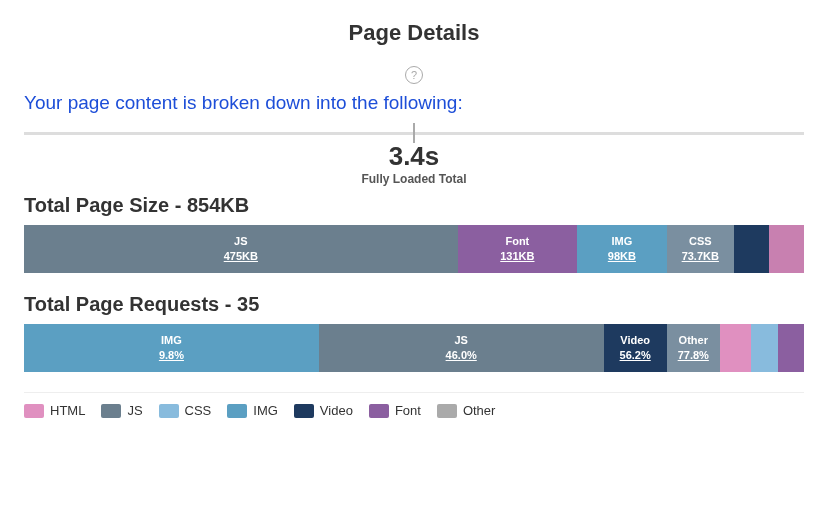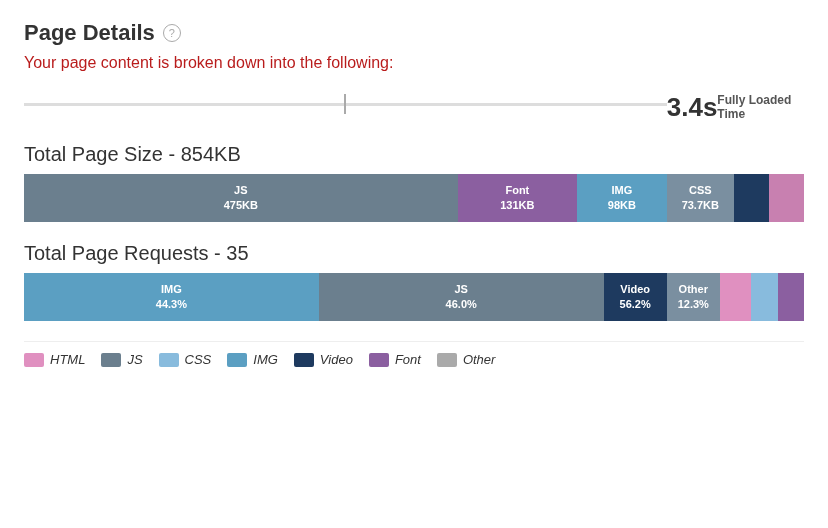--- a/index.html
+++ b/index.html
@@ -10,47 +10,48 @@
       width: 828px;
       min-height: 528px;
       padding: 20px 24px;
     }
     .page-title {
       font-size: 22px;
       font-weight: bold;
       color: #333;
       display: flex;
       align-items: center;
-      gap: 8px;
+      gap: 20px;
       margin-bottom: 8px;
+      flex-direction: column;
     }
     .help-icon {
       display: inline-flex;
       align-items: center;
       justify-content: center;
       width: 18px;
       height: 18px;
       border: 1.5px solid #aaa;
       border-radius: 50%;
       font-size: 11px;
       color: #aaa;
       cursor: pointer;
       font-weight: normal;
     }
     .subtitle {
-      font-size: 16px;
-      color: #b91c1c;
+      font-size: 19px;
+      color: #1d4ed8;
       margin-bottom: 18px;
     }
     
     .timeline-container {
       display: flex;
-      flex-direction: row;
-      align-items: center;
-      margin-bottom: 20px;
+      flex-direction: column;
+      align-items: center;
+      margin-bottom: 8px;
       position: relative;
     }
     .timeline-bar {
       width: 100%;
       height: 3px;
       background: #ddd;
       position: relative;
       margin-bottom: 4px;
     }
     .timeline-marker {
@@ -69,21 +70,21 @@
       margin-top: 2px;
     }
     .timeline-label {
       font-size: 12px;
       color: #555;
       font-weight: bold;
     }
     
     .section-header {
       font-size: 20px;
-      font-weight: normal;
+      font-weight: bold;
       color: #333;
       margin-bottom: 8px;
     }
     
     .stacked-bar {
       display: flex;
       width: 100%;
       height: 48px;
       margin-bottom: 20px;
       overflow: hidden;
@@ -93,32 +94,31 @@
       flex-direction: column;
       align-items: center;
       justify-content: center;
       color: #fff;
       font-size: 11px;
       font-weight: bold;
       line-height: 1.4;
       overflow: hidden;
     }
     .bar-segment .seg-label { font-size: 11px; font-weight: bold; }
-    .bar-segment .seg-value { font-size: 11px; }
+    .bar-segment .seg-value { font-size: 11px; text-decoration: underline; }
 
     
     .legend {
       display: flex;
       flex-wrap: wrap;
       gap: 16px;
       align-items: flex-start;
       margin-top: 10px;
       padding-top: 10px;
       border-top: 1px solid #eee;
-      font-style: italic;
     }
     .legend-item {
       display: flex;
       align-items: center;
       gap: 6px;
       font-size: 13px;
       color: #333;
     }
     .legend-swatch {
       width: 20px;
@@ -134,21 +134,21 @@
   <span class="help-icon">?</span>
 </div>
 
 <div class="subtitle">Your page content is broken down into the following:</div>
 
 <div class="timeline-container">
   <div class="timeline-bar">
     <div class="timeline-marker"></div>
   </div>
   <div class="timeline-value">3.4s</div>
-  <div class="timeline-label">Fully Loaded Time</div>
+  <div class="timeline-label">Fully Loaded Total</div>
 </div>
 
 <div class="section-header">Total Page Size - 854KB</div>
 <div class="stacked-bar" id="size-bar">
     <div class="bar-segment" style="flex: 55.6 1 0%; background: rgb(107, 127, 142);">
       <span class="seg-label">JS</span>
       <span class="seg-value">475KB</span>
     </div>
     <div class="bar-segment" style="flex: 15.3 1 0%; background: rgb(139, 95, 160);">
       <span class="seg-label">Font</span>
@@ -163,33 +163,33 @@
       <span class="seg-value">73.7KB</span>
     </div>
     <div class="bar-segment" style="flex: 4.5 1 0%; background: rgb(30, 58, 95);"></div>
     <div class="bar-segment" style="flex: 4.5 1 0%; background: rgb(200, 128, 176);"></div>
   </div>
 
 <div class="section-header">Total Page Requests - 35</div>
 <div class="stacked-bar" id="requests-bar">
     <div class="bar-segment" style="flex: 37.8 1 0%; background: rgb(91, 159, 194);">
       <span class="seg-label">IMG</span>
-      <span class="seg-value">44.3%</span>
+      <span class="seg-value">9.8%</span>
     </div>
     <div class="bar-segment" style="flex: 36.5 1 0%; background: rgb(107, 127, 142);">
       <span class="seg-label">JS</span>
       <span class="seg-value">46.0%</span>
     </div>
     <div class="bar-segment" style="flex: 8.1 1 0%; background: rgb(30, 58, 95);">
       <span class="seg-label">Video</span>
       <span class="seg-value">56.2%</span>
     </div>
     <div class="bar-segment" style="flex: 6.8 1 0%; background: rgb(122, 143, 160);">
       <span class="seg-label">Other</span>
-      <span class="seg-value">12.3%</span>
+      <span class="seg-value">77.8%</span>
     </div>
     <div class="bar-segment" style="flex: 4 1 0%; background: rgb(224, 144, 192);"></div>
     <div class="bar-segment" style="flex: 3.4 1 0%; background: rgb(136, 187, 221);"></div>
     <div class="bar-segment" style="flex: 3.4 1 0%; background: rgb(139, 95, 160);"></div>
   </div>
 
 <div class="legend" id="legend-container">
     <div class="legend-item">
       <div class="legend-swatch" style="background: rgb(224, 144, 192);"></div>
       <span>HTML</span>

